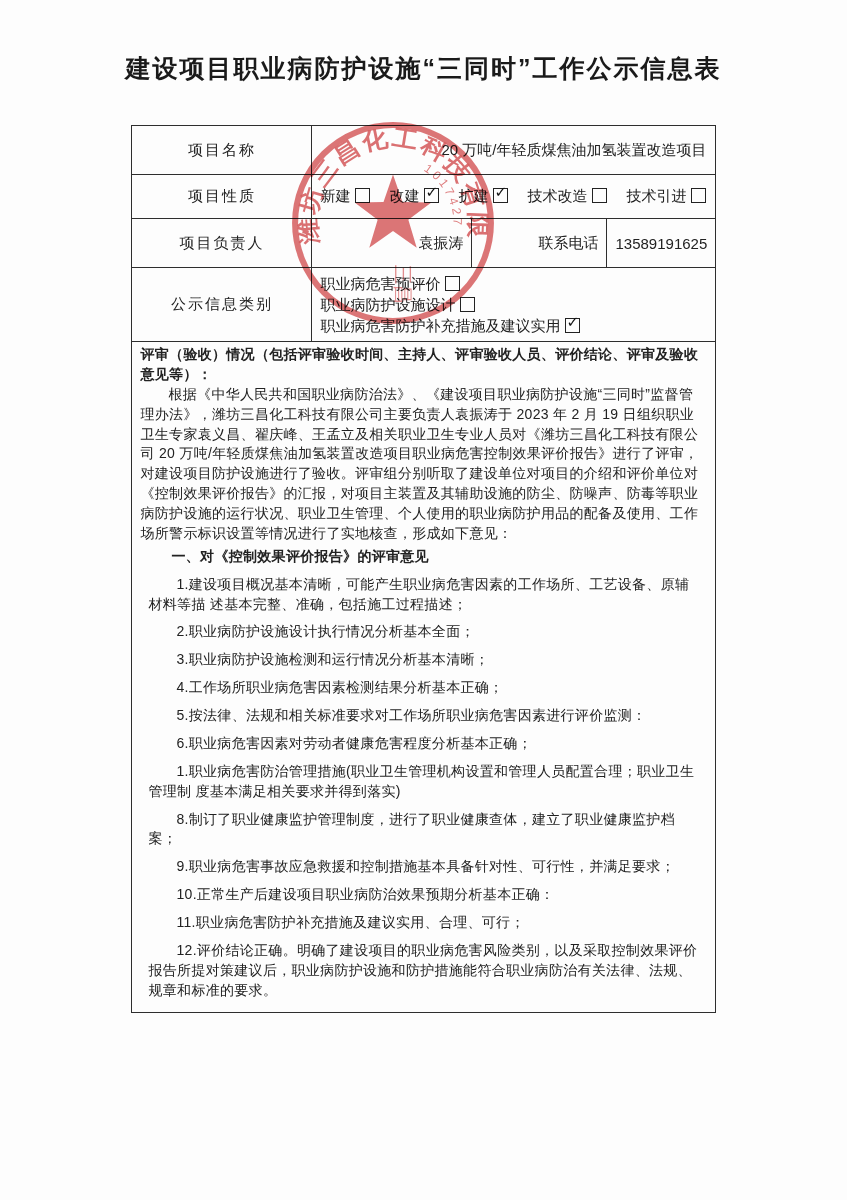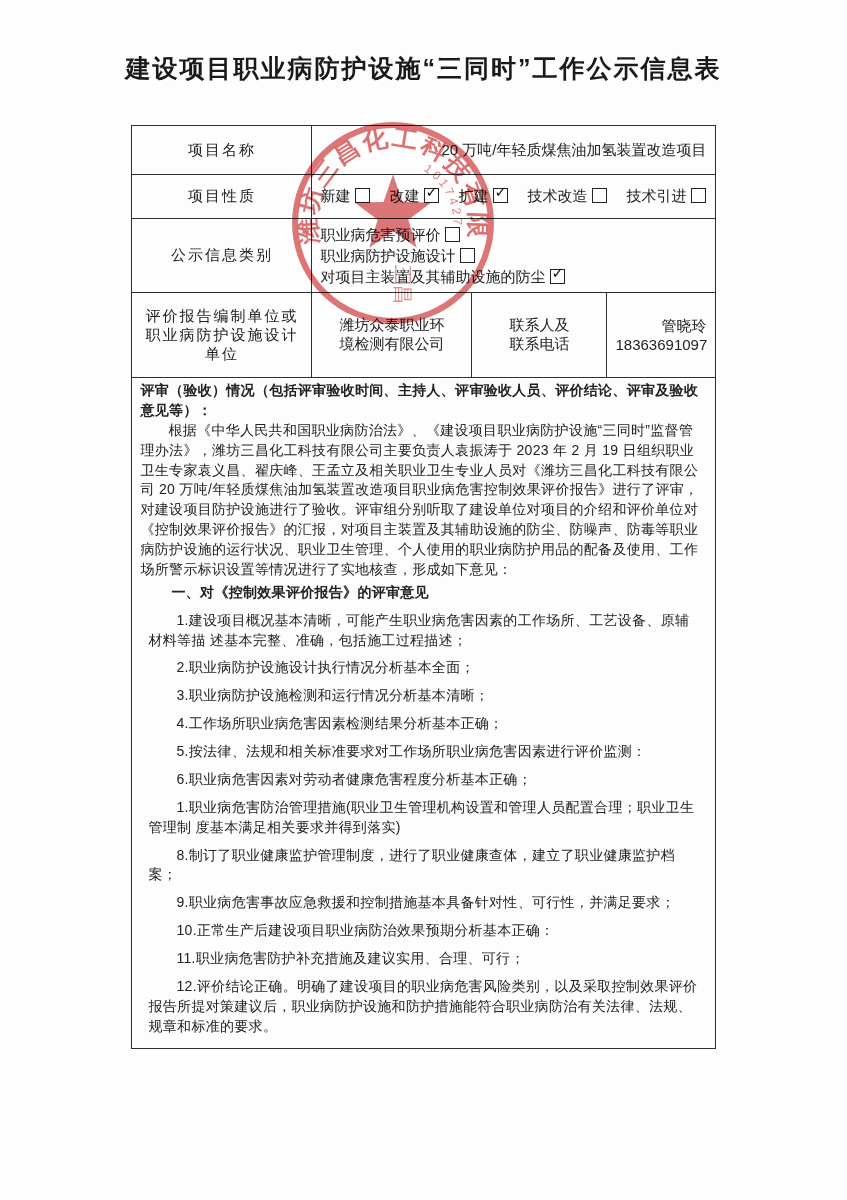--- a/index.html
+++ b/index.html
@@ -115,42 +115,38 @@
         <div class="nature-row">
           <span class="opt"><span>新建</span><span class="cb"><span class="mark"></span></span></span>
           <span class="opt"><span>改建</span><span class="cb"><span class="mark">✓</span></span></span>
           <span class="opt"><span>扩建</span><span class="cb"><span class="mark">✓</span></span></span>
           <span class="opt"><span>技术改造</span><span class="cb"><span class="mark"></span></span></span>
           <span class="opt"><span>技术引进</span><span class="cb"><span class="mark"></span></span></span>
         </div>
       </td>
     </tr>
 
+    <tr class="r4">
+      <td class="label">项目负责人</td>
+      <td class="center">袁振涛</td>
+      <td class="center">联系电话</td>
+      <td class="center">13589191625</td>
+    </tr>
 
     <tr class="r5">
       <td class="label">公示信息类别</td>
       <td colspan="3">
         <div class="type-lines">
           <div class="type-line"><span>职业病危害预评价</span><span class="cb"><span class="mark"></span></span></div>
           <div class="type-line"><span>职业病防护设施设计</span><span class="cb"><span class="mark"></span></span></div>
-          <div class="type-line"><span>对项目主装置及其辅助设施的防尘</span><span class="cb"><span class="mark">✓</span></span></div>
+          <div class="type-line"><span>职业病危害防护补充措施及建议实用</span><span class="cb"><span class="mark">✓</span></span></div>
         </div>
       </td>
     </tr>
 
-    <tr class="r6">
-      <td class="label">评价报告编制单位或
-职业病防护设施设计
-单位</td>
-      <td class="prewrap">潍坊众泰职业环
-境检测有限公司</td>
-      <td class="prewrap">联系人及
-联系电话</td>
-      <td class="center">管晓玲 18363691097</td>
-    </tr>
 
     <tr class="r7">
       <td class="review-cell" colspan="4">
         <p class="rv-heading">评审（验收）情况（包括评审验收时间、主持人、评审验收人员、评价结论、评审及验收意见等）：</p>
         <p class="rv-para">根据《中华人民共和国职业病防治法》、《建设项目职业病防护设施“三同时”监督管理办法》，潍坊三昌化工科技有限公司主要负责人袁振涛于 2023 年 2 月 19 日组织职业卫生专家袁义昌、翟庆峰、王孟立及相关职业卫生专业人员对《潍坊三昌化工科技有限公司 20 万吨/年轻质煤焦油加氢装置改造项目职业病危害控制效果评价报告》进行了评审，对建设项目防护设施进行了验收。评审组分别听取了建设单位对项目的介绍和评价单位对《控制效果评价报告》的汇报，对项目主装置及其辅助设施的防尘、防噪声、防毒等职业病防护设施的运行状况、职业卫生管理、个人使用的职业病防护用品的配备及使用、工作场所警示标识设置等情况进行了实地核查，形成如下意见：</p>
         <p class="rv-sub">一、对《控制效果评价报告》的评审意见</p>
         <p class="rv-item">1.建设项目概况基本清晰，可能产生职业病危害因素的工作场所、工艺设备、原辅材料等描 述基本完整、准确，包括施工过程描述；</p>
         <p class="rv-item">2.职业病防护设施设计执行情况分析基本全面；</p>
         <p class="rv-item">3.职业病防护设施检测和运行情况分析基本清晰；</p>
         <p class="rv-item">4.工作场所职业病危害因素检测结果分析基本正确；</p>

